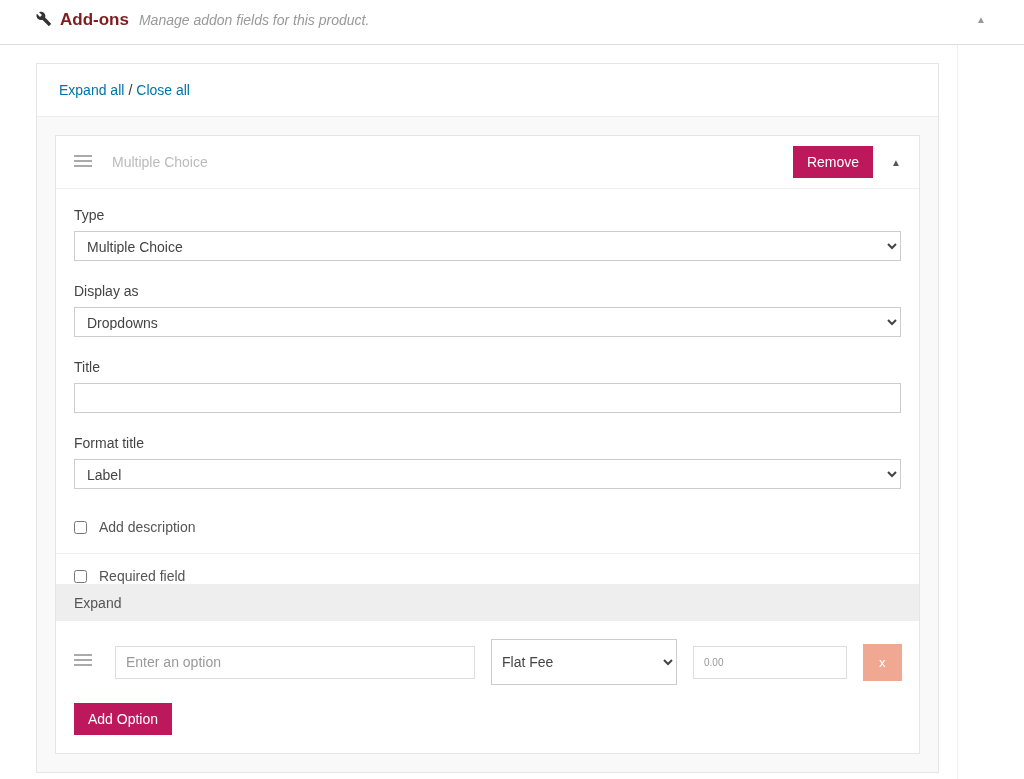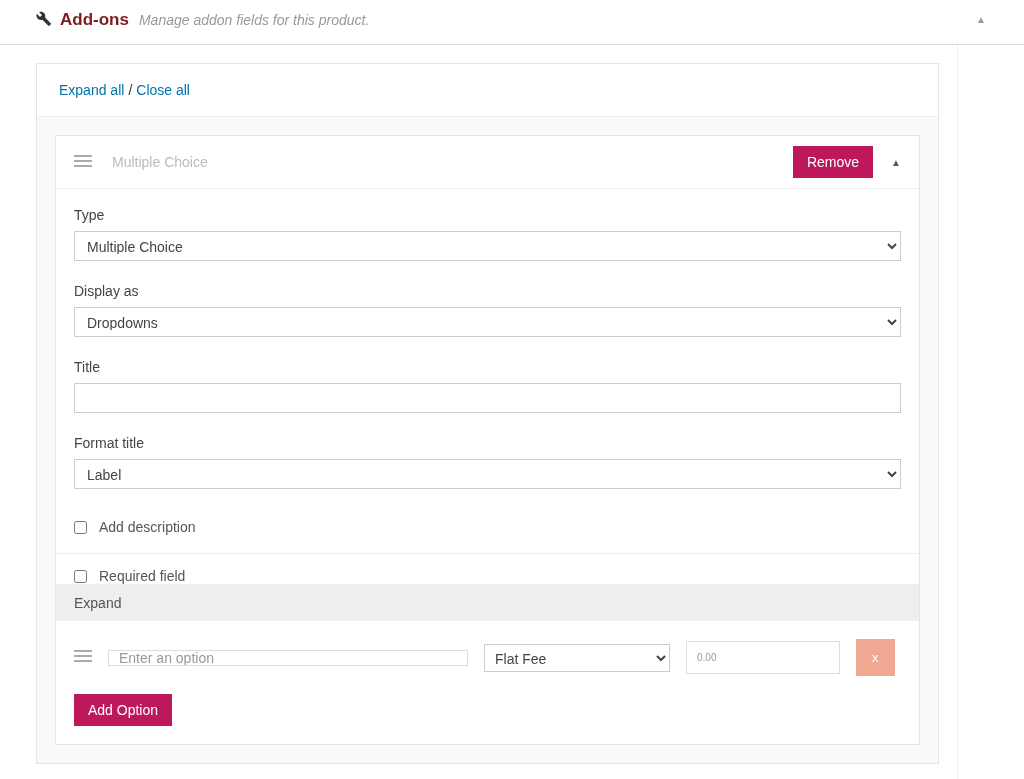--- a/index.html
+++ b/index.html
@@ -181,32 +181,33 @@
     }
     .option-row .drag-mini {
       color: #aaa;
       font-size: 16px;
       cursor: move;
     }
     .option-row .opt-input {
       flex: 0 0 360px;
       padding: 7px 10px;
       border: 1px solid #ddd;
-      height: 16px;
+      height: 33px;
       font-size: 14px;
       color: #555;
+      margin-left: 7px;
     }
     .option-row .opt-input::placeholder {
       color: #999;
     }
     .option-row .opt-select {
       flex: 0 0 186px;
       padding: 5px 6px;
       border: 1px solid #ccc;
-      height: 28px;
+      height: 46px;
       font-size: 14px;
       color: #444;
       background: #fff;
     }
     .option-row .opt-price {
       flex: 0 0 118px;
       padding: 7px 10px;
       border: 1px solid #ddd;
       height: 33px;
       font-size: 10px;

